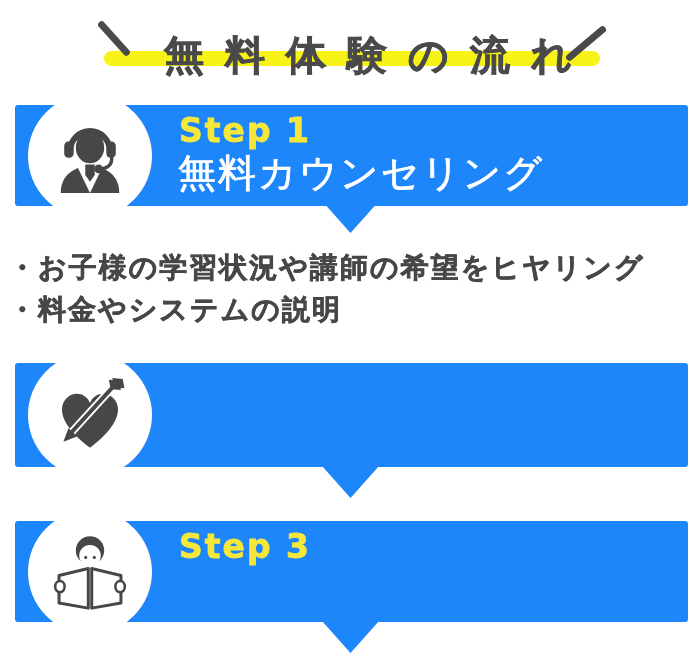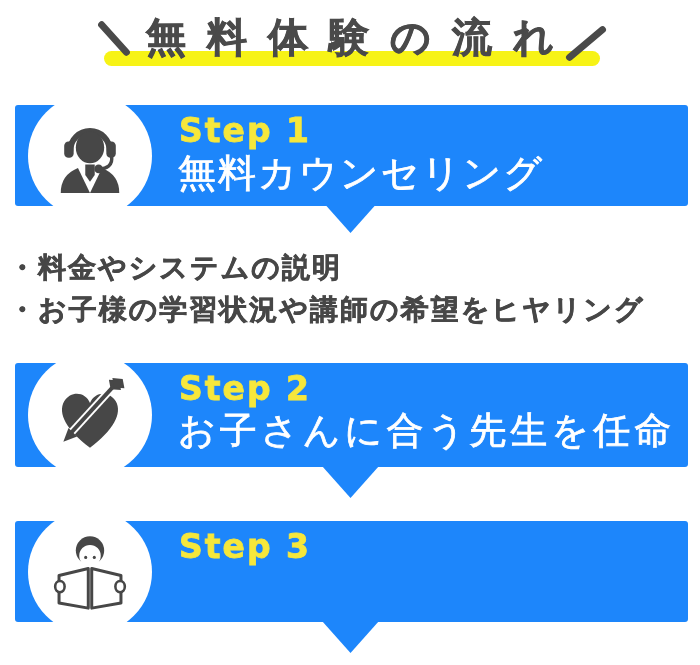--- a/index.html
+++ b/index.html
@@ -3,21 +3,21 @@
 <meta charset="utf-8">
 <style>
   html,body{margin:0;padding:0;background:#ffffff;}
   body{width:700px;height:665px;position:relative;overflow:hidden;
        font-family:"DejaVu Sans","Liberation Sans",sans-serif;}
   .stage{position:absolute;left:0;top:0;width:700px;height:665px;}
 
   
   .title-hl{position:absolute;left:104px;top:51px;width:496px;height:15px;
             border-radius:8px;background:#F7F316;z-index:1;}
-  .page-title{position:absolute;left:146px;top:15px;margin:0;z-index:2;
+  .page-title{position:absolute;left:146px;top:15px;margin:18px;z-index:2;
               font-size:40px;line-height:44px;font-weight:bold;color:#4a4a4a;
               letter-spacing:21px;white-space:nowrap;-webkit-text-stroke:0.8px #4a4a4a;}
   .slash{position:absolute;height:7px;border-radius:4px;background:#4a4a4a;z-index:2;}
   .slash-left{left:92px;top:35px;width:44px;transform:rotate(48deg);}
   .slash-right{left:561px;top:40px;width:50px;transform:rotate(-40deg);}
 
   
   .banner{position:absolute;left:15px;width:673px;background:#1D86FB;
           border-radius:3px;overflow:hidden;}
   .b1{top:105px;height:101px;}
@@ -75,40 +75,36 @@
       </svg>
     </div>
     <div class="banner-text">
       <div class="step-label">Step 1</div>
       <div class="step-heading hs1">無料カウンセリング</div>
     </div>
   </div>
   <div class="tri t1"></div>
 
   <div class="notes">
+    <div class="note-line">・お子様の学習状況や講師の希望をヒヤリング</div>
     <div class="note-line">・料金やシステムの説明</div>
-    <div class="note-line">・お子様の学習状況や講師の希望をヒヤリング</div>
   </div>
 
   <div class="banner b2">
     <div class="icon-circle">
       <svg viewBox="0 0 100 100" xmlns="http://www.w3.org/2000/svg">
         <g fill="#474747">
           <path d="M50 88 C23 68 12 48 20 34 C28 21 45 23 50 36 C55 23 72 21 80 34 C88 48 77 68 50 88 Z"></path>
           <line x1="77" y1="17" x2="25" y2="74" stroke="#ffffff" stroke-width="9"></line>
           <line x1="77" y1="17" x2="25" y2="74" stroke="#474747" stroke-width="4.5"></line>
           <polygon points="19,81 35,75 25,65"></polygon>
           <polygon points="86,21 74,20 72,9 84,10"></polygon>
           <polygon points="93,14 81,13 79,2 91,3" transform="translate(-3,5)"></polygon>
         </g>
       </svg>
-    </div>
-    <div class="banner-text">
-      <div class="step-label">Step 2</div>
-      <div class="step-heading hs2">お子さんに合う先生を任命</div>
     </div>
   </div>
   <div class="tri t2"></div>
 
   <div class="banner b3">
     <div class="icon-circle">
       <svg viewBox="0 0 100 100" xmlns="http://www.w3.org/2000/svg">
         <circle cx="50" cy="25" r="16.5" fill="#474747"></circle>
         <circle cx="50" cy="31" r="12.5" fill="#ffffff"></circle>
         <circle cx="45" cy="33" r="1.8" fill="#474747"></circle>

